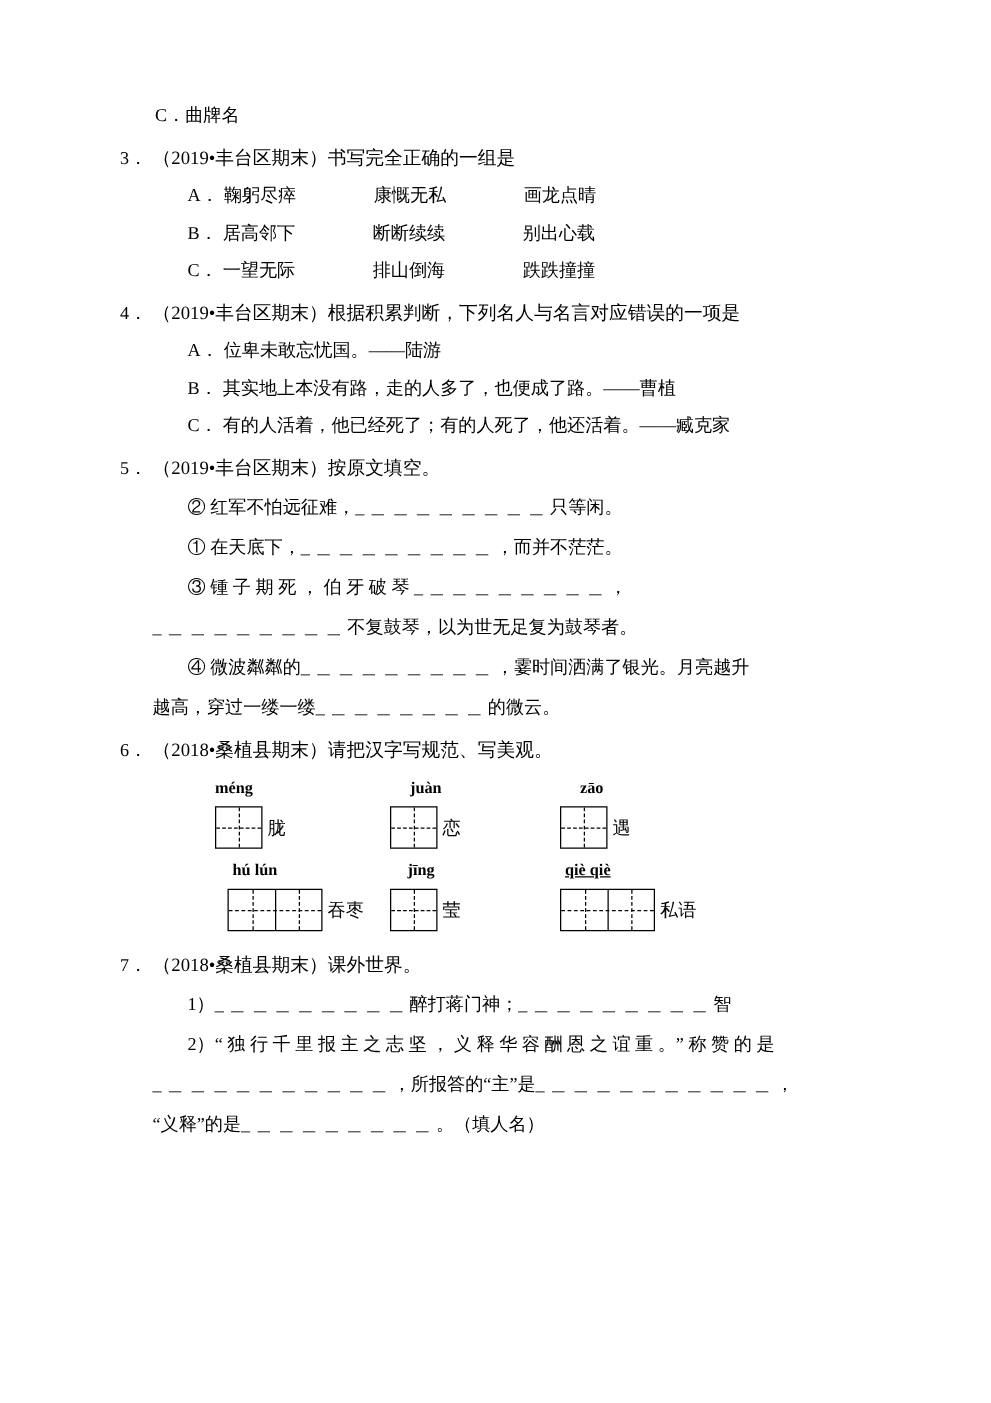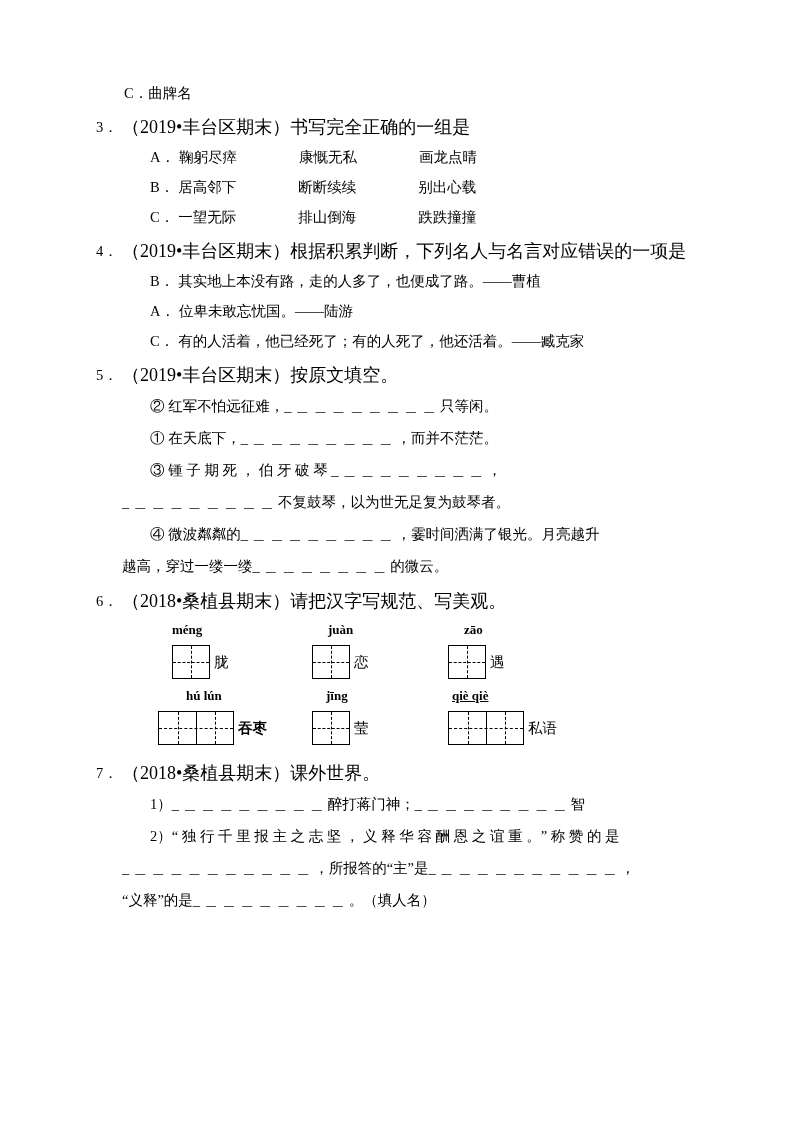--- a/index.html
+++ b/index.html
@@ -36,21 +36,21 @@
   .q-num {
     width: 26px;
     flex: 0 0 26px;
     font-size: 14.5px;
     line-height: 30px;
   }
   .q-body {
     flex: 1 1 auto;
   }
   .q-stem {
-    font-size: 18px;
+    font-size: 15px;
     line-height: 30px;
   }
   .opt {
     font-size: 14.5px;
     line-height: 30px;
     padding-left: 28px;
     white-space: nowrap;
   }
   .opt .lbl { margin-right: 4px; }
   .col2 { display: inline-block; width: 120px; }
@@ -155,24 +155,24 @@
           <span class="lbl">C．</span><span class="col2">一望无际</span><span class="col3">排山倒海</span><span>跌跌撞撞</span>
         </div>
       </div>
     </div>
 
     <div class="q-row">
       <div class="q-num">4．</div>
       <div class="q-body">
         <div class="q-stem">（2019•丰台区期末）根据积累判断，下列名人与名言对应错误的一项是</div>
         <div class="opt">
+          <span class="lbl">A．</span><span>位卑未敢忘忧国。——陆游</span>
+        </div>
+        <div class="opt">
           <span class="lbl">B．</span><span>其实地上本没有路，走的人多了，也便成了路。——曹植</span>
-        </div>
-        <div class="opt">
-          <span class="lbl">A．</span><span>位卑未敢忘忧国。——陆游</span>
         </div>
         <div class="opt">
           <span class="lbl">C．</span><span>有的人活着，他已经死了；有的人死了，他还活着。——臧克家</span>
         </div>
       </div>
     </div>
 
     <div class="q-row">
       <div class="q-num">5．</div>
       <div class="q-body">
@@ -212,21 +212,21 @@
           </div>
         </div>
 
         <div class="pinyin-row" style="position:relative;height:18px;">
           <span class="pinyin" style="position:absolute;left:64px;">hú lún</span>
           <span class="pinyin" style="position:absolute;left:204px;">jīng</span>
           <span class="pinyin" style="position:absolute;left:330px;text-decoration:underline;">qiè qiè</span>
         </div>
 
         <div class="grid-row" style="position:relative;height:40px;padding-left:0;">
-          <div class="grid-item" style="position:absolute;left:36px;font-weight:bold;">
+          <div class="grid-item" style="position:absolute;left:60px;">
             <div class="tzg dbl">
                 <span class="mid"></span>
                 <span class="vq"></span>
               </div>
             <span class="gtext">吞枣</span>
           </div>
           <div class="grid-item" style="position:absolute;left:190px;">
             <div class="tzg"></div>
             <span class="gtext">莹</span>
           </div>

